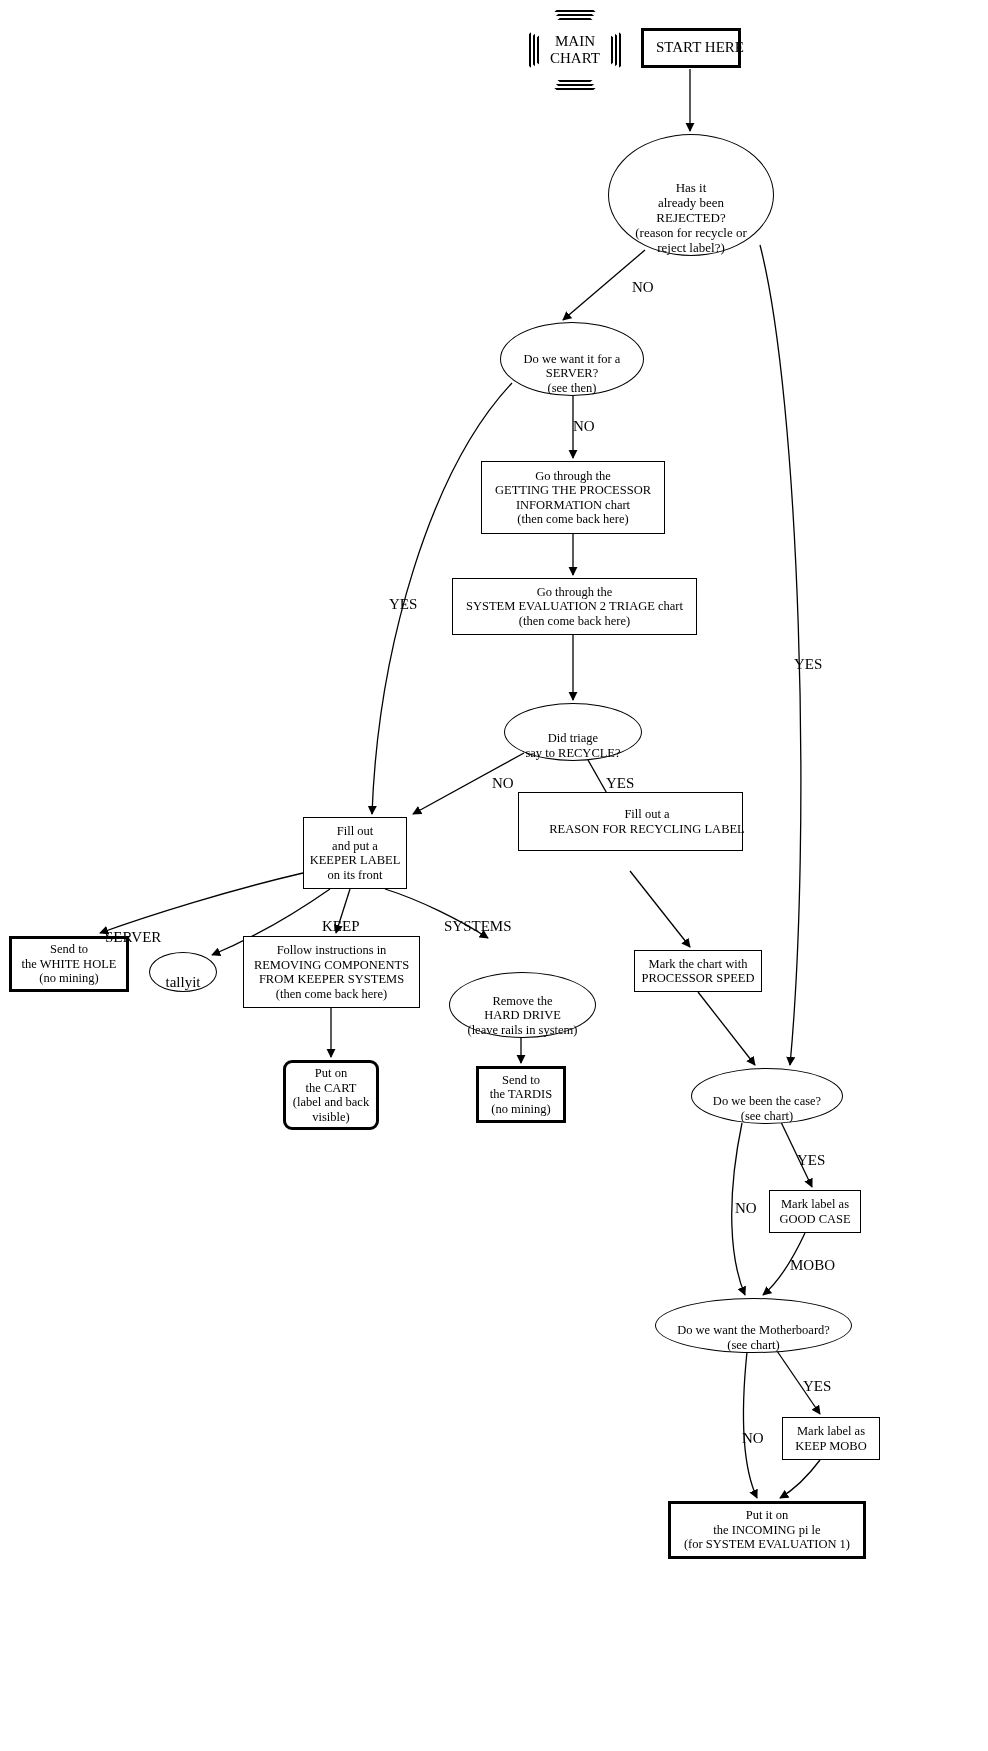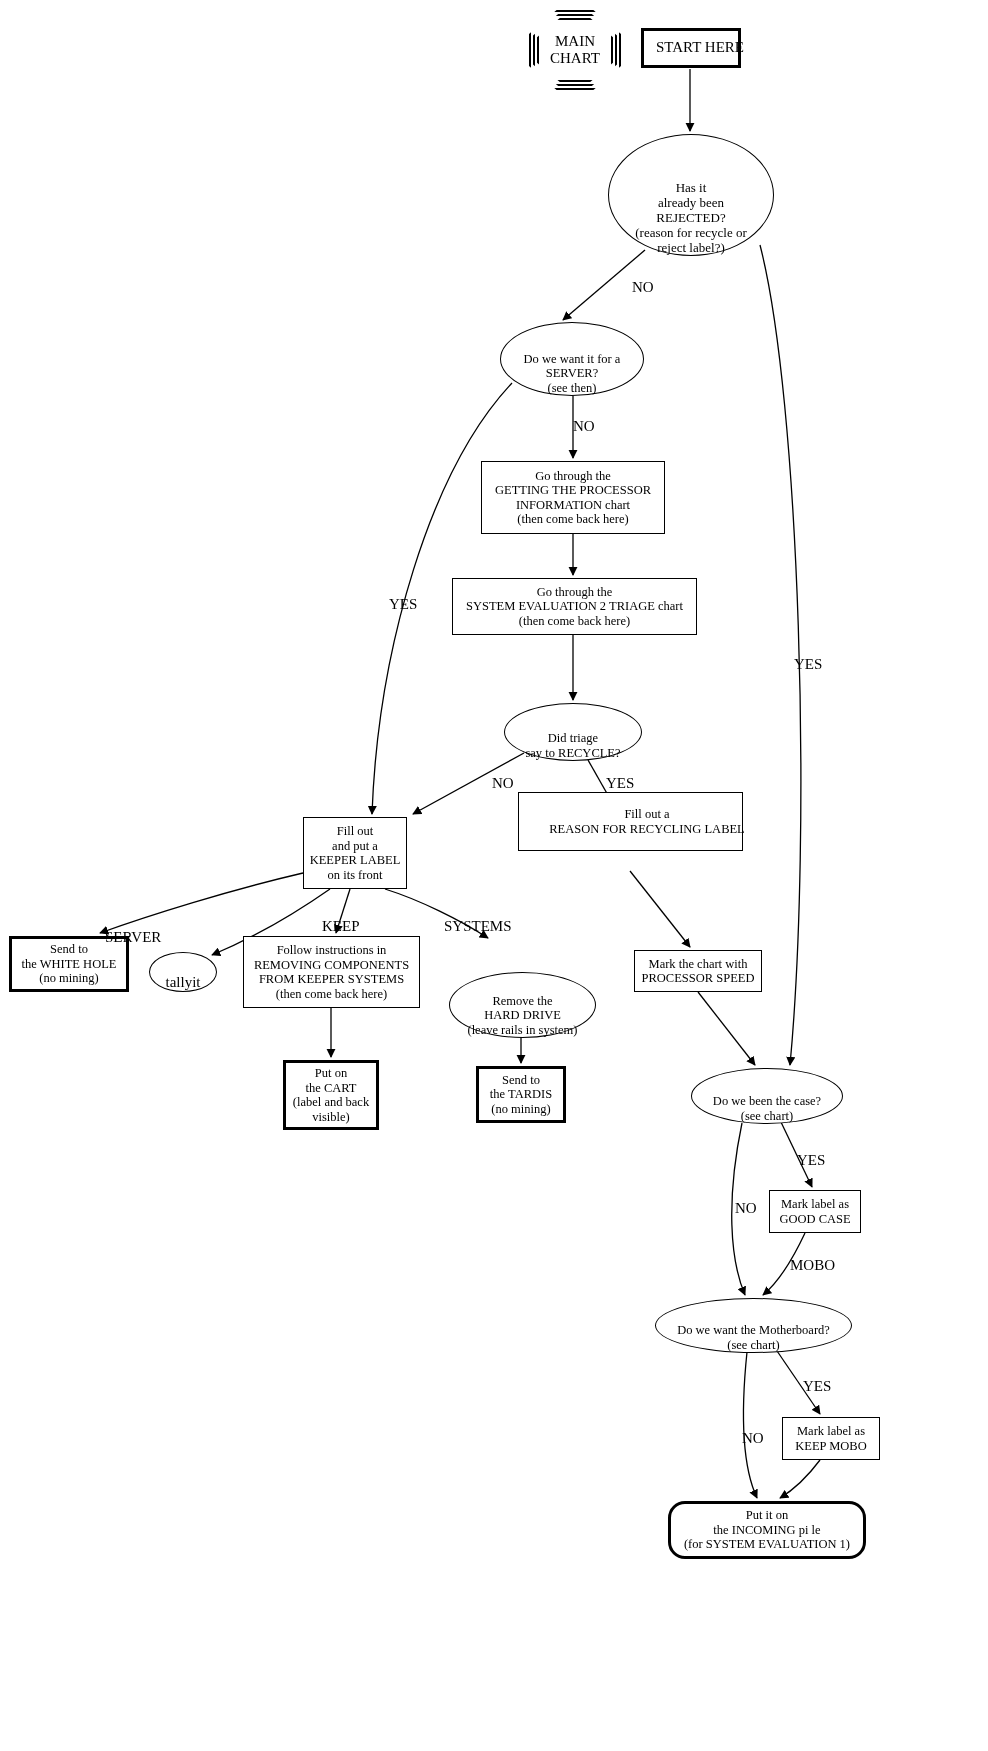--- a/index.html
+++ b/index.html
@@ -168,36 +168,36 @@
       <div class="node n-ellipse" style="left: 149px; top: 952px; width: 68px; height: 40px; font-size: 15px;"><span class="txt">tallyit</span></div>
       <div class="node n-box" style="left: 243px; top: 936px; width: 177px; height: 72px; font-size: 12.5px;"><span class="txt">Follow instructions in
 REMOVING COMPONENTS
 FROM KEEPER SYSTEMS
 (then come back here)</span></div>
       <div class="node n-ellipse" style="left: 449px; top: 972px; width: 147px; height: 66px; font-size: 12.5px;"><span class="txt">Remove the
 HARD DRIVE
 (leave rails in system)</span></div>
       <div class="node n-box" style="left: 634px; top: 950px; width: 128px; height: 42px; font-size: 12.5px;"><span class="txt">Mark the chart with
 PROCESSOR SPEED</span></div>
-      <div class="node n-box-thick" style="left: 283px; top: 1060px; width: 96px; height: 70px; font-size: 12.5px;"><span class="txt">Put on
+      <div class="node n-box-thick" style="left: 283px; top: 1060px; width: 96px; height: 70px; font-size: 12.5px; border-radius: 9px;"><span class="txt">Put on
 the CART
 (label and back
 visible)</span></div>
       <div class="node n-box-thick" style="left: 476px; top: 1066px; width: 90px; height: 57px; font-size: 12.5px;"><span class="txt">Send to
 the TARDIS
 (no mining)</span></div>
       <div class="node n-ellipse" style="left: 691px; top: 1068px; width: 152px; height: 56px; font-size: 12.5px;"><span class="txt">Do we been the case?
 (see chart)</span></div>
       <div class="node n-box" style="left: 769px; top: 1190px; width: 92px; height: 43px; font-size: 12.5px;"><span class="txt">Mark label as
 GOOD CASE</span></div>
       <div class="node n-ellipse" style="left: 655px; top: 1298px; width: 197px; height: 55px; font-size: 12.5px;"><span class="txt">Do we want the Motherboard?
 (see chart)</span></div>
       <div class="node n-box" style="left: 782px; top: 1417px; width: 98px; height: 43px; font-size: 12.5px;"><span class="txt">Mark label as
 KEEP MOBO</span></div>
-      <div class="node n-box-thick" style="left: 668px; top: 1501px; width: 198px; height: 58px; font-size: 12.5px; border-radius: 17px;"><span class="txt">Put it on
+      <div class="node n-box-thick" style="left: 668px; top: 1501px; width: 198px; height: 58px; font-size: 12.5px;"><span class="txt">Put it on
 the INCOMING pi le
 (for SYSTEM EVALUATION 1)</span></div>
     </div>
   <div id="label-layer">
       <div class="edge-label" style="left: 632px; top: 279px; font-size: 15px;">NO</div>
       <div class="edge-label" style="left: 794px; top: 656px; font-size: 15px;">YES</div>
       <div class="edge-label" style="left: 573px; top: 418px; font-size: 15px;">NO</div>
       <div class="edge-label" style="left: 389px; top: 596px; font-size: 15px;">YES</div>
       <div class="edge-label" style="left: 492px; top: 775px; font-size: 15px;">NO</div>
       <div class="edge-label" style="left: 606px; top: 775px; font-size: 15px;">YES</div>

